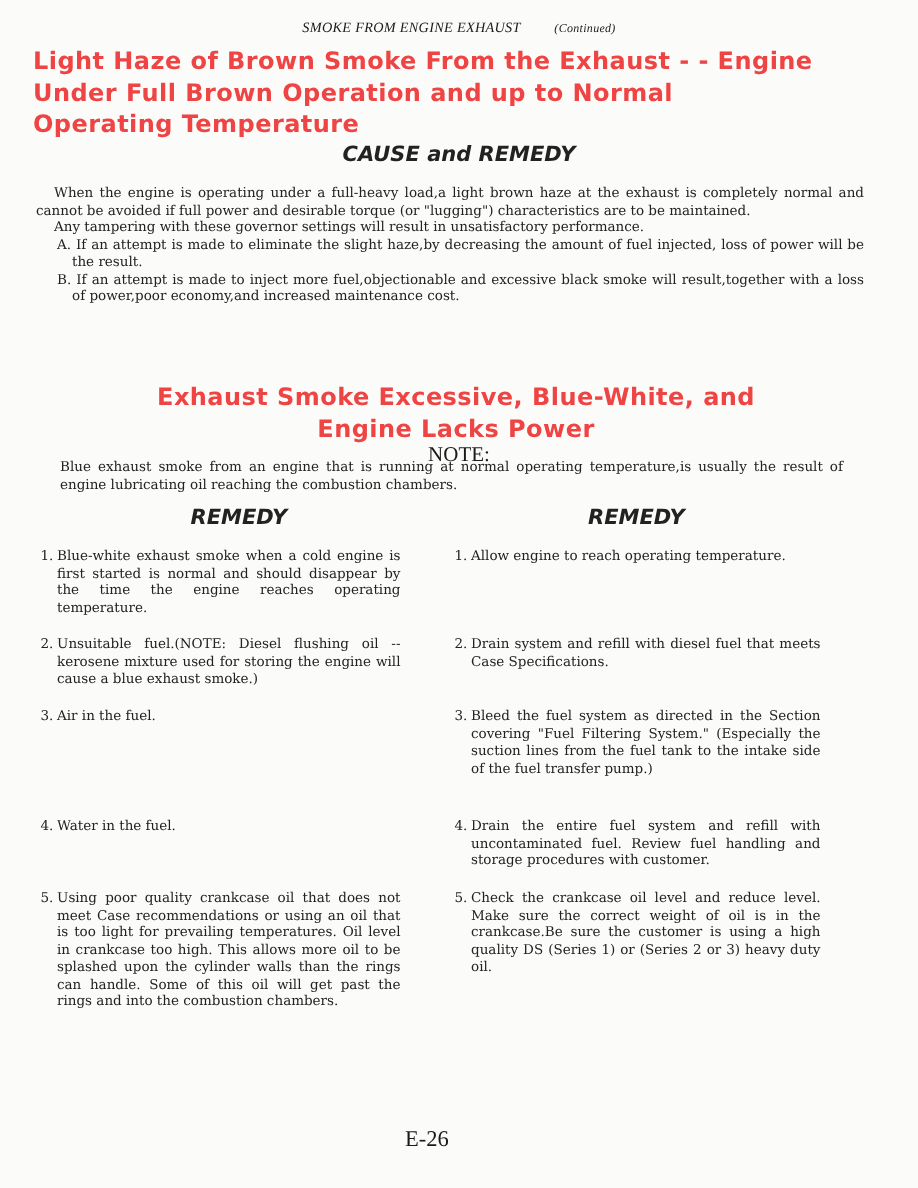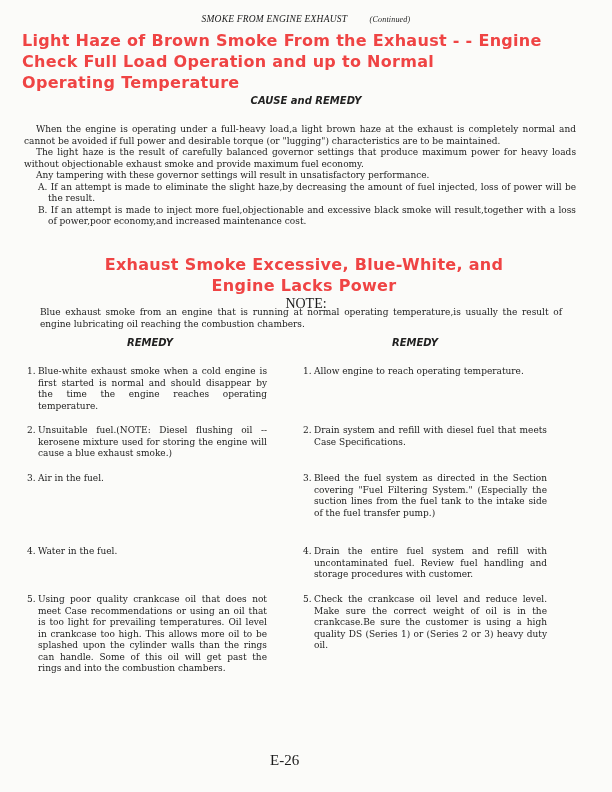--- a/index.html
+++ b/index.html
@@ -12,21 +12,21 @@
     left: 0; width: 612px; top: 14px; text-align: center;
     font-family: "Liberation Serif", serif; font-style: italic; font-size: 9.5px; letter-spacing: 0.2px;
   }
   .running-head .cont { font-size: 8px; padding-left: 20px; }
   .h1 {
     font-family: "DejaVu Sans", sans-serif; font-weight: bold; font-size: 16px;
     line-height: 21px; letter-spacing: 0.3px; color: #ef4444;
   }
   .subhead {
     font-family: "DejaVu Sans", sans-serif; font-weight: bold; font-style: italic;
-    font-size: 10px; color: #222;
+    font-size: 14px; color: #222;
   }
   .body {
     font-size: 9px; line-height: 11.5px; text-align: justify; color: #222;
     font-family: "DejaVu Serif", serif;
   }
   .para { margin: 0; }
   .indent { text-indent: 12px; }
   .lettered { padding-left: 12px; text-indent: -10px; margin-left: 12px; }
   .note-label { font-family: Liberation Serif, serif; font-size: 14px; }
   .item { font-size: 9px; line-height: 11.5px; color: #222; text-align: justify; }
@@ -37,29 +37,28 @@
 </head>
 <body>
 
 <div class="abs running-head">
   <span>SMOKE FROM ENGINE EXHAUST</span>
   <span class="cont">(Continued)</span>
 </div>
 
 <div class="abs h1" style="left:22px; top:30px; width:560px;">
   <div>Light Haze of Brown Smoke From the Exhaust - - Engine</div>
-  <div>Check Full Load Operation and up to Normal</div>
+  <div>Under Full Brown Operation and up to Normal</div>
   <div>Operating Temperature</div>
 </div>
 
 <div class="abs subhead" style="left:0; width:612px; top:95px; text-align:center;">CAUSE and REMEDY</div>
 
 <div class="abs body" style="left:24px; top:124px; width:552px;">
   <p class="para indent">When the engine is operating under a full-heavy load,a light brown haze at the exhaust is completely normal and cannot be avoided if full power and desirable torque (or "lugging") characteristics are to be maintained.</p>
-  <p class="para indent">The light haze is the result of carefully balanced governor settings that produce maximum power for heavy loads without objectionable exhaust smoke and provide maximum fuel economy.</p>
   <p class="para indent">Any tampering with these governor settings will result in unsatisfactory performance.</p>
   <p class="para lettered">
     <span>A.</span>
     <span>If an attempt is made to eliminate the slight haze,by decreasing the amount of fuel injected, loss of power will be the result.</span>
   </p>
   <p class="para lettered">
     <span>B.</span>
     <span>If an attempt is made to inject more fuel,objectionable and excessive black smoke will result,together with a loss of power,poor economy,and increased maintenance cost.</span>
   </p>
 </div>

